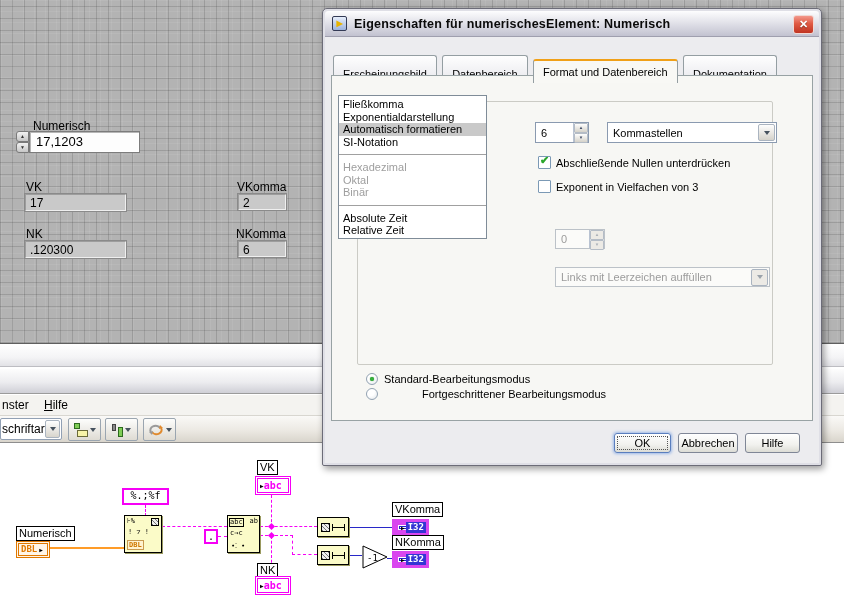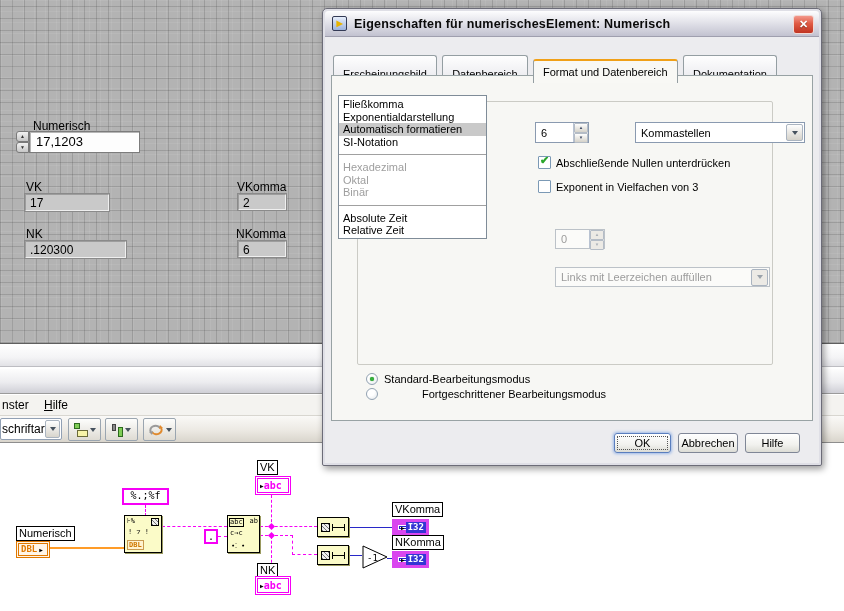--- a/index.html
+++ b/index.html
@@ -206,21 +206,21 @@
   <div class="abs diagram-bg"></div>
 
   <div class="fp-label" style="left:33px; top:119px;">Numerisch</div>
   <div class="fp-spin" style="left:16px; top:131px;">
     <div>▲</div>
     <div>▼</div>
   </div>
   <div class="fp-numfield" style="left:29px; top:131px; width:111px; height:22px;">17,1203</div>
 
   <div class="fp-label" style="left:26px; top:180px;">VK</div>
-  <div class="fp-strfield" style="left:24px; top:193px; width:86px; height:19px;">17</div>
+  <div class="fp-strfield" style="left:24px; top:193px; width:103px; height:19px;">17</div>
 
   <div class="fp-label" style="left:237px; top:180px;">VKomma</div>
   <div class="fp-strfield" style="left:237px; top:193px; width:50px; height:18px;">2</div>
 
   <div class="fp-label" style="left:26px; top:227px;">NK</div>
   <div class="fp-strfield" style="left:24px; top:240px; width:103px; height:19px;">.120300</div>
 
   <div class="fp-label" style="left:236px; top:227px;">NKomma</div>
   <div class="fp-strfield" style="left:237px; top:240px; width:50px; height:18px;">6</div>
 
@@ -345,21 +345,21 @@
       </div>
 
       <div class="spinbox" style="left:203px; top:46px; width:54px;">
         <span class="val">6</span>
         <span class="spin-btns">
           <div>▲</div>
           <div>▼</div>
         </span>
       </div>
 
-      <div class="combo" style="left:275px; top:46px; width:170px;margin-left:28px;">
+      <div class="combo" style="left:275px; top:46px; width:170px;">
         <span class="val">Kommastellen</span>
         <span class="btn">
             <span class="tri-down"></span>
           </span>
       </div>
 
       <div class="chk-row" style="left:206px; top:80px;">
         <span class="chk-box">
             <span class="mark">✔</span>
           </span>

